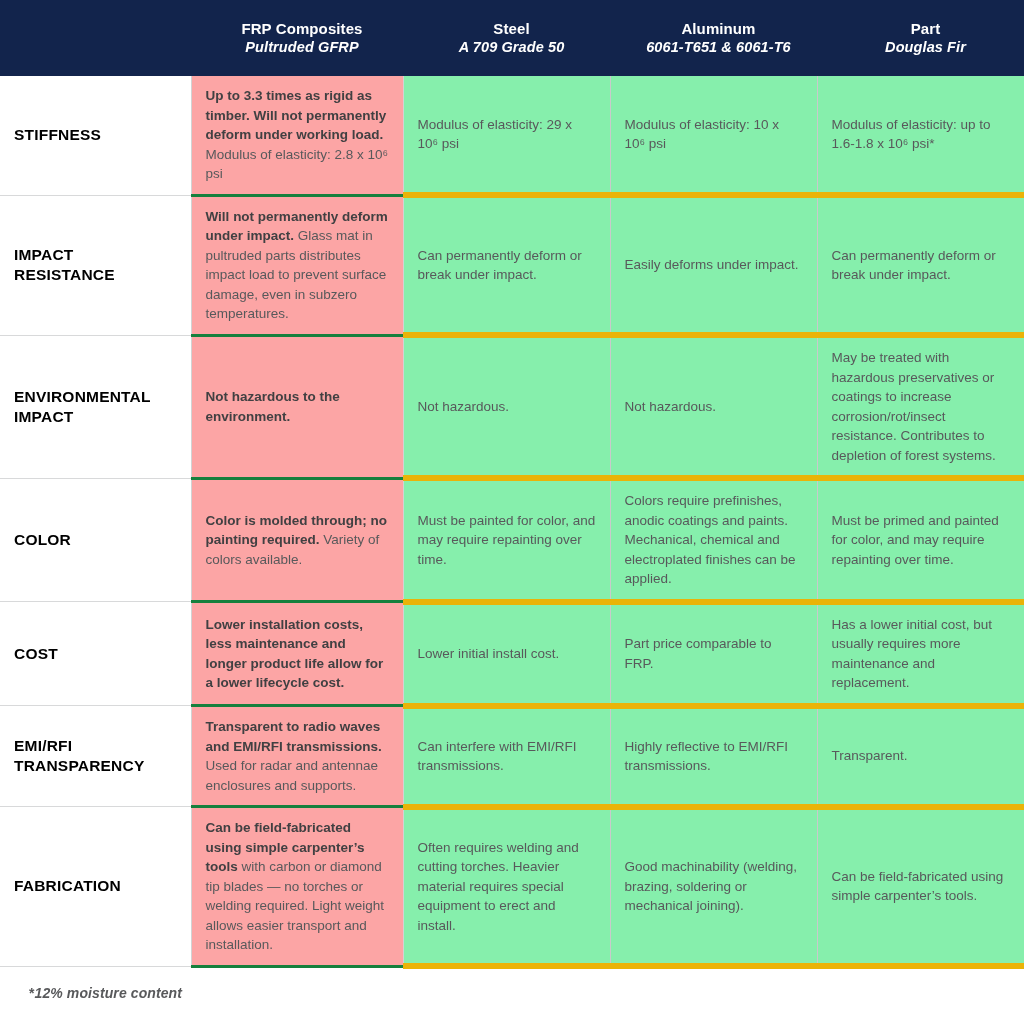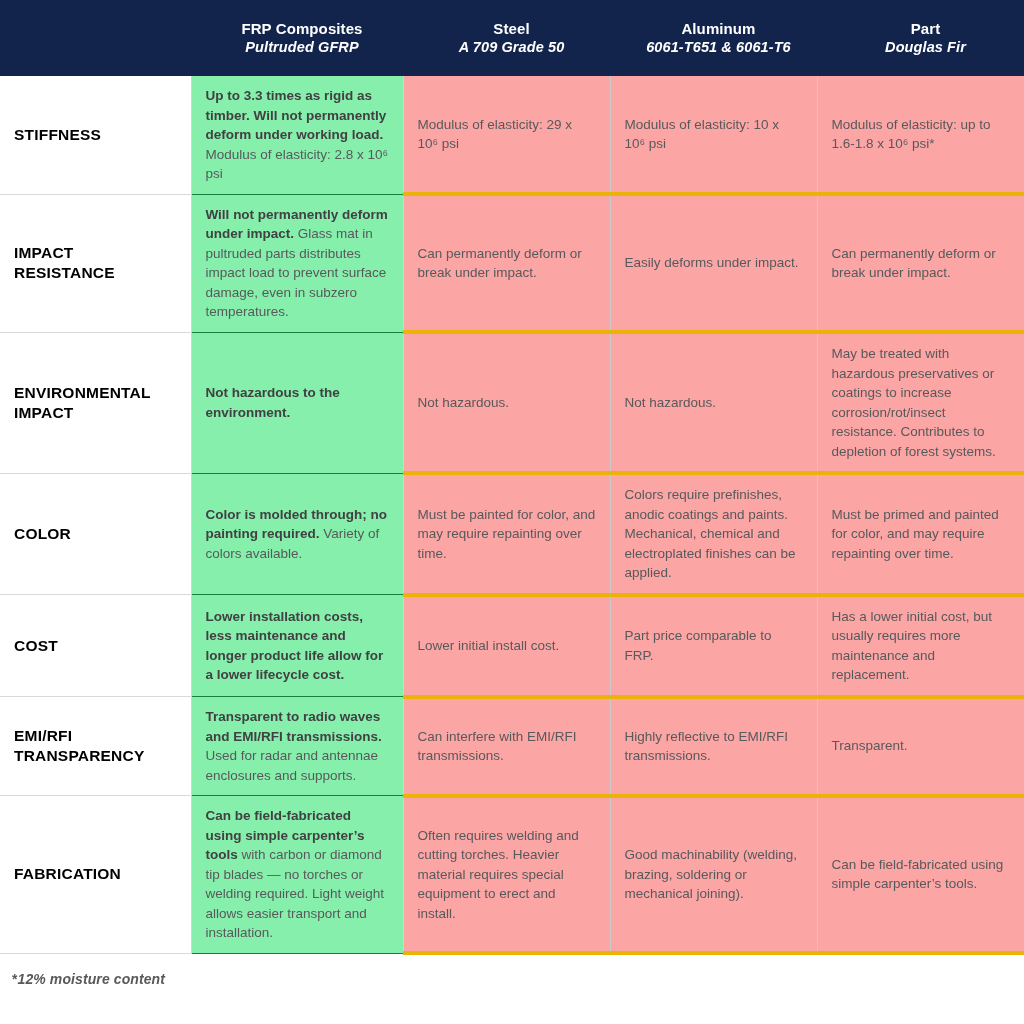--- a/index.html
+++ b/index.html
@@ -67,47 +67,48 @@
     border-bottom: 1px solid #d8d9da;
     background: #ffffff;
     margin-left: 28px;
   }
   .cell {
     vertical-align: middle;
     padding: 10px 14px 10px 14px;
     font-size: 13.5px;
     line-height: 19.5px;
     color: #58595b;
-    border-bottom: 4px solid #eab308;
+    border-bottom: 6px solid #eab308;
     border-left: 1px solid #c9cacb;
+    background: #86efac;
+  }
+  .cell.featured {
     background: #fca5a5;
-  }
-  .cell.featured {
-    background: #86efac;
     border-left: 1px solid #d2d3d4;
     border-right: 1px solid #d2d3d4;
-    border-bottom: 1px solid #15803d;
+    border-bottom: 3px solid #15803d;
   }
   .cell b {
     color: #414042;
     font-weight: bold;
   }
 
   
   .col-frp  { width: 212px; }
   .col-std  { width: 207px; }
 
   
   .footnote {
     padding: 16px 0 0 12px;
     font-size: 14px;
     font-style: italic;
     font-weight: bold;
     color: #58595b;
     letter-spacing: 0.1px;
+    margin-left: 17px;
   }
   .footnote .star {
     font-style: normal;
   }
 </style>
 </head>
 <body>
 
 <table class="comparison-table">
   <colgroup>

